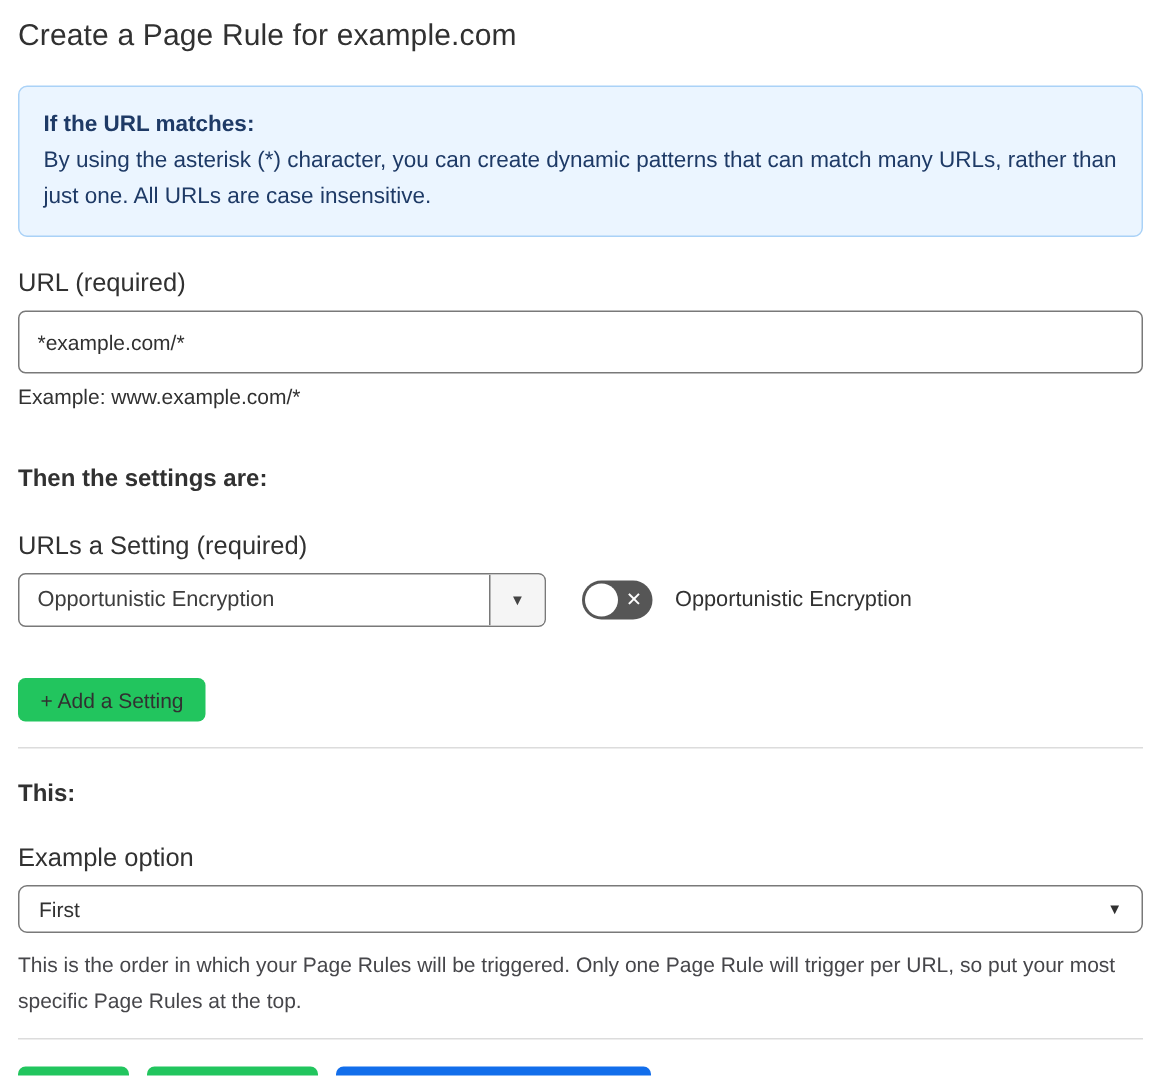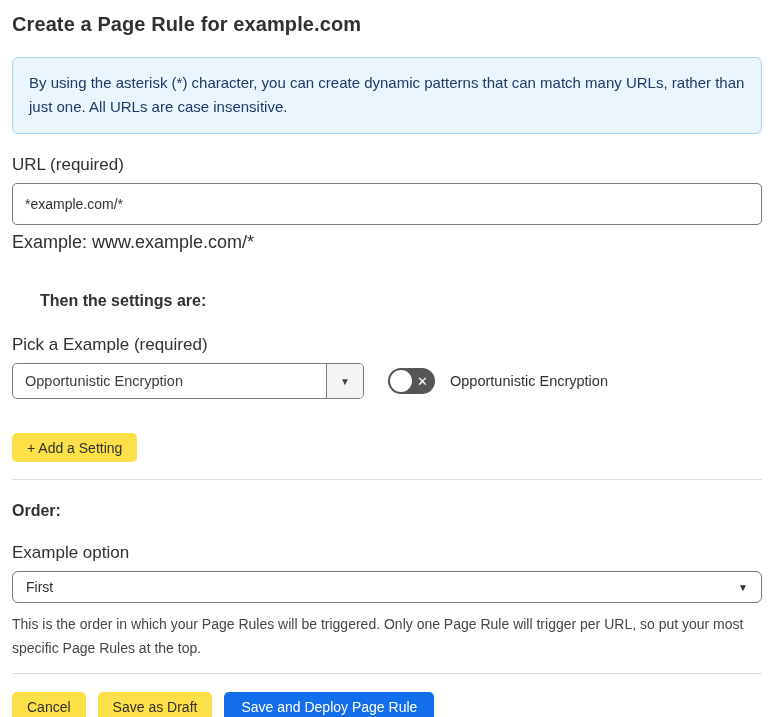--- a/index.html
+++ b/index.html
@@ -8,21 +8,21 @@
     width: 775px;
     height: 717px;
     font-family: "Liberation Sans", "DejaVu Sans", sans-serif;
     color: #313131;
     overflow: hidden;
   }
   .page { padding: 13px 13px 0 12px; }
 
   .page-title {
     font-size: 20px;
-    font-weight: 700;
+    font-weight: 400;
     color: #313131;
     letter-spacing: 0.1px;
     margin-bottom: 21px;
   }
 
   
   .info-box {
     background: #EBF5FF;
     border: 1px solid #AAD2F7;
     border-radius: 6px;
@@ -52,31 +52,31 @@
     border-radius: 5px;
     padding: 0 12px;
     font-size: 14px;
     color: #313131;
     font-family: inherit;
     background: #fff;
     outline: none;
   }
 
   .example-text {
-    font-size: 18px;
+    font-size: 14px;
     color: #313131;
     margin-top: 7px;
   }
 
   .section-heading {
     font-size: 16px;
     font-weight: 700;
     color: #313131;
   }
-  .section-heading.settings { margin-top: 39px; margin-left: 28px; }
+  .section-heading.settings { margin-top: 39px; }
   .section-heading.order { margin-top: 22px; }
 
   .pick-label { margin-top: 25px; }
   .order-label { margin-top: 23px; }
 
   
   .setting-row { display: flex; }
   .split-select {
     width: 352px;
     height: 36px;
@@ -146,21 +146,21 @@
     align-items: center;
     justify-content: center;
     height: 30px;
     border: none;
     border-radius: 5px;
     font-size: 14px;
     font-family: inherit;
     cursor: pointer;
     padding: 0 15px;
   }
-  .btn-gray { background: #fde047; color: #313131; }
+  .btn-gray { background: #22c55e; color: #313131; }
   .btn-blue { background: #126EEB; color: #ffffff; padding: 0 17px; }
 
   .add-setting-btn { margin-top: 34px; height: 29px; }
 
   .divider {
     border: none;
     border-top: 1px solid #DCDCDC;
     margin: 0;
   }
   .divider.after-add { margin-top: 17px; }
@@ -198,30 +198,31 @@
   }
 </style>
 </head>
 <body>
 
 <div class="page">
 
   <h1 class="page-title">Create a Page Rule for example.com</h1>
 
   <div class="info-box">
+    <div class="info-heading">If the URL matches:</div>
     <div class="info-body">By using the asterisk (*) character, you can create dynamic patterns that can match many URLs, rather than just one. All URLs are case insensitive.</div>
   </div>
 
   <div class="field-label">URL (required)</div>
   <input class="text-input" type="text" value="*example.com/*" style="">
   <div class="example-text">Example: www.example.com/*</div>
 
   <h2 class="section-heading settings">Then the settings are:</h2>
 
-  <div class="field-label pick-label">Pick a Example (required)</div>
+  <div class="field-label pick-label">URLs a Setting (required)</div>
 
   <div class="setting-row">
     <div class="split-select">
       <div class="select-value">Opportunistic Encryption</div>
       <div class="select-arrow-box">
         <span>▼</span>
       </div>
     </div>
     <div class="toggle-group">
       <div class="toggle">
@@ -229,21 +230,21 @@
         <span class="x-glyph">✕</span>
       </div>
       <div class="toggle-label">Opportunistic Encryption</div>
     </div>
   </div>
 
   <button class="btn btn-gray add-setting-btn">+ Add a Setting</button>
 
   <hr class="divider after-add">
 
-  <h2 class="section-heading order">Order:</h2>
+  <h2 class="section-heading order">This:</h2>
 
   <div class="field-label order-label">Example option</div>
 
   <div class="full-select">
     <span class="select-value">First</span>
     <span class="select-caret">▼</span>
   </div>
 
   <div class="order-help">This is the order in which your Page Rules will be triggered. Only one Page Rule will trigger per URL, so put your most specific Page Rules at the top.</div>
 

